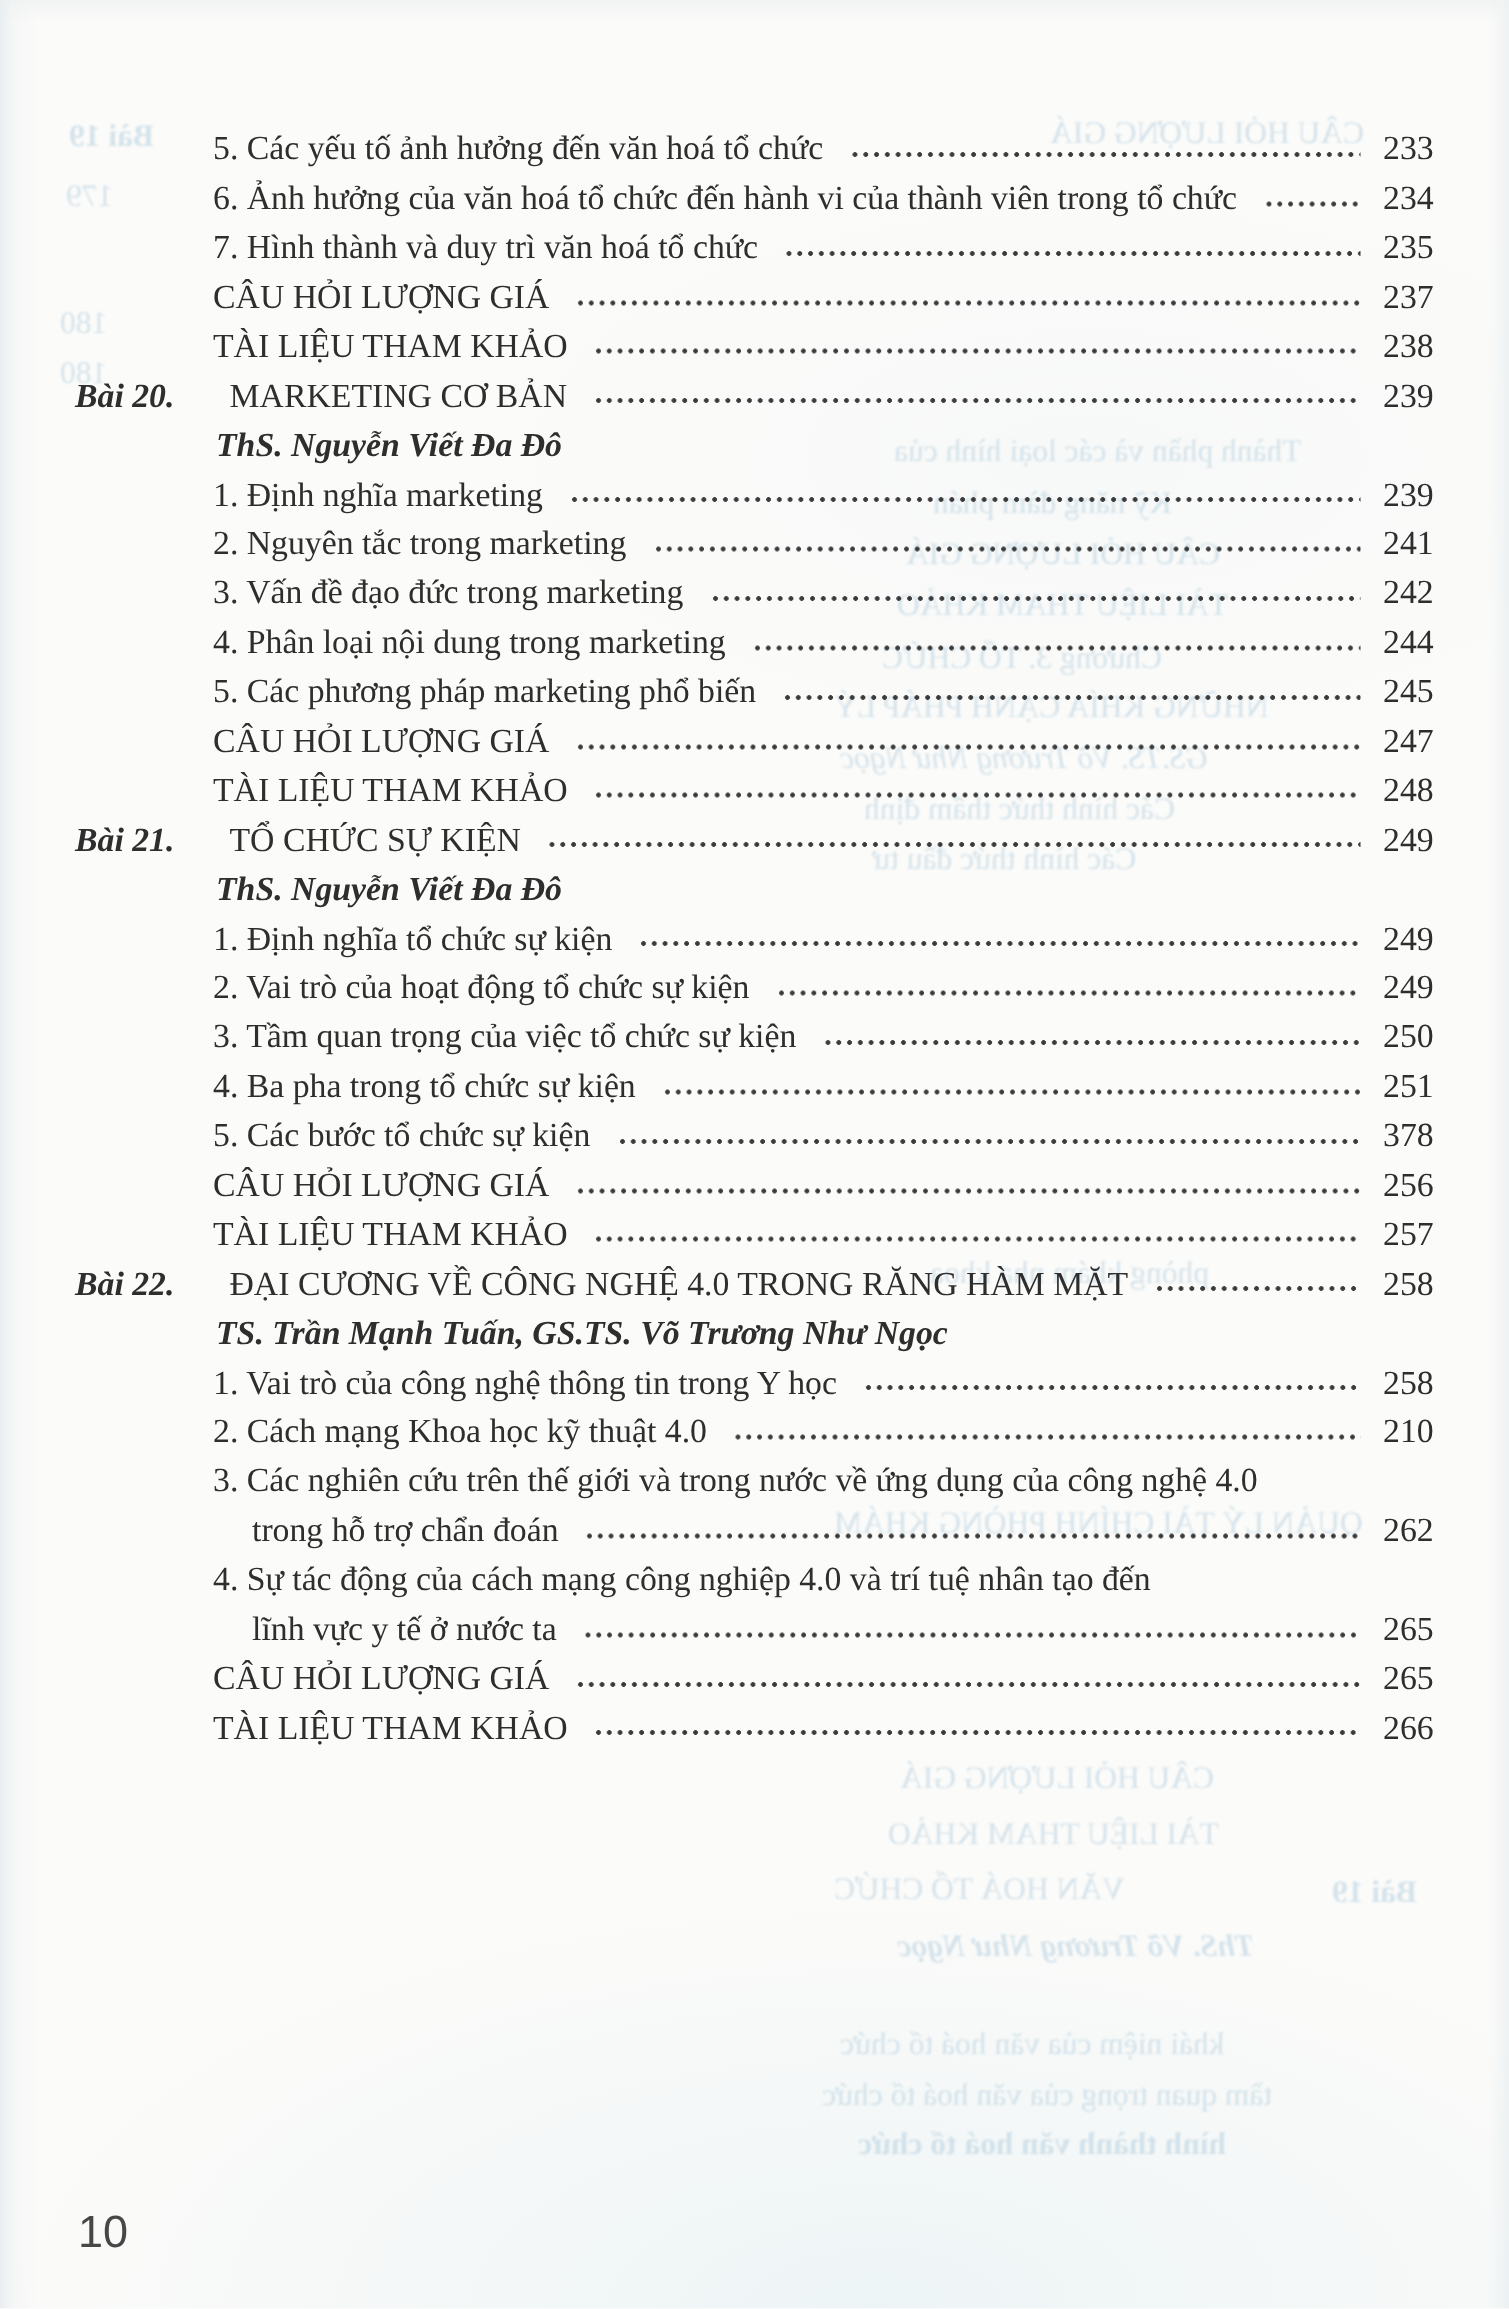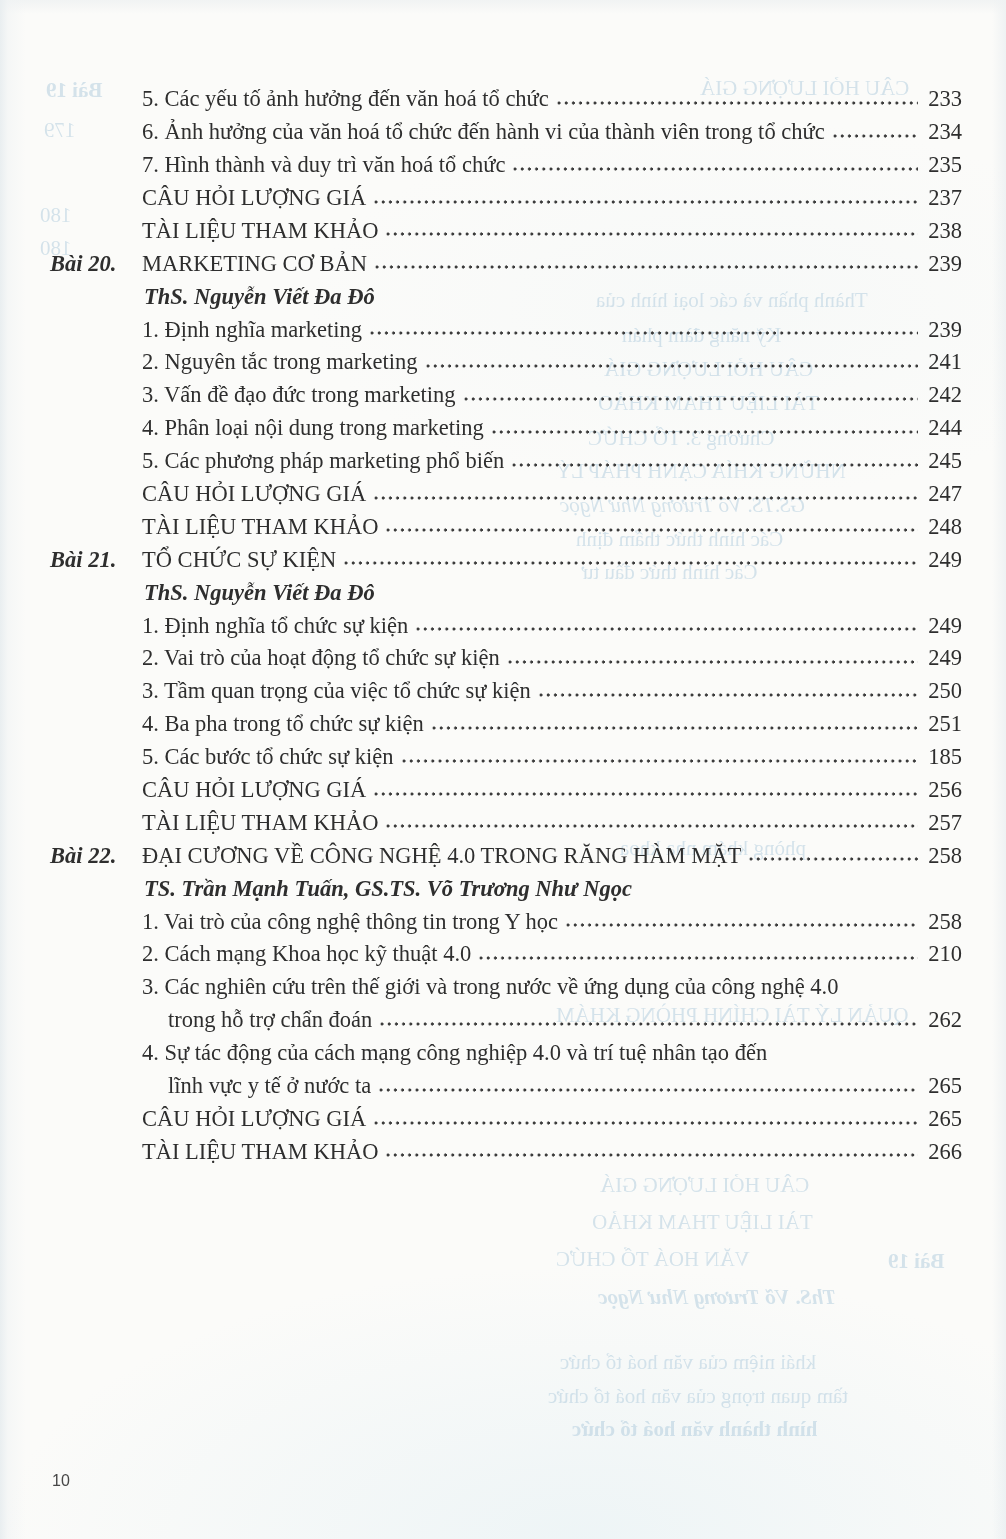--- a/index.html
+++ b/index.html
@@ -14,49 +14,49 @@
     background:
       radial-gradient(900px 420px at 58% 100%, rgba(199,226,238,.26), rgba(199,226,238,0) 65%),
       radial-gradient(700px 320px at 72% 20%, rgba(210,230,240,.10), rgba(210,230,240,0) 60%),
       linear-gradient(90deg,#e9eef0 0,rgba(240,243,244,.55) 8px,rgba(252,252,251,0) 26px),
       linear-gradient(270deg,#eff2f3 0,rgba(252,252,251,0) 14px),
       linear-gradient(180deg,#f1f3f3 0,rgba(252,252,251,0) 14px),
       var(--paper);
   }
   
   .toc{position:absolute;left:50px;top:78px;width:918px;font-size:22.5px;}
-  .row{display:flex;align-items:flex-end;height:32.9px;white-space:nowrap;}
+  .row{display:flex;align-items:flex-end;height:32.9px;white-space:nowrap;gap:11px;}
   .row .text{line-height:1.05;flex:0 0 auto;}
   .row.item .text-wrap, .row.item{padding-left:92px;}
   .row.item-first{padding-left:92px;}
   .row.item-cont{padding-left:118px;}
   .row.author{padding-left:94px;align-items:flex-end;}
   .row.chapter{padding-left:0;}
   .label{flex:0 0 92px;font-weight:bold;line-height:1.05;font-style:italic;}
   .row.author .text{font-weight:bold;font-style:italic;}
   .dots{
     flex:1 1 auto;height:10px;margin:0 4px 3px 7px;
     background-image:radial-gradient(circle at 3px 5px,var(--dots) 1.35px,rgba(0,0,0,0) 1.8px);
     background-size:7.2px 10px;background-repeat:repeat-x;
   }
-  .pg{flex:0 0 auto;min-width:46px;text-align:center;line-height:1.05;}
+  .pg{flex:0 0 auto;min-width:46px;text-align:left;line-height:1.05;}
   
   #bleed{position:absolute;inset:0;pointer-events:none;}
   #bleed .bleed{
     position:absolute;display:inline-block;transform:scaleX(-1);
     color:var(--bleed);opacity:.55;filter:blur(.6px);
     font-size:21px;white-space:nowrap;line-height:1;
   }
   #bleed .bleed.b{font-weight:bold;}
   #bleed .bleed.i{font-style:italic;}
   
   .footer-num{
     position:absolute;left:52px;top:1472px;
     font-family:"Liberation Sans","DejaVu Sans",sans-serif;
-    font-size:16px;color:#474747;
+    font-size:30px;color:#474747;
   }
 </style>
 </head>
 <body>
 
 <div class="page">
   <div id="bleed">
       <span class="bleed b" style="left: 46px; top: 80px;">Bài 19</span>
       <span class="bleed" style="left: 700px; top: 78px;">CÂU HỎI LƯỢNG GIÁ</span>
       <span class="bleed" style="left: 44px; top: 120px;">179</span>
@@ -177,21 +177,21 @@
         <span class="pg">250</span>
       </div>
       <div class="row item">
         <span class="text">4. Ba pha trong tổ chức sự kiện</span>
         <span class="dots"></span>
         <span class="pg">251</span>
       </div>
       <div class="row item">
         <span class="text">5. Các bước tổ chức sự kiện</span>
         <span class="dots"></span>
-        <span class="pg">185</span>
+        <span class="pg">378</span>
       </div>
       <div class="row item">
         <span class="text">CÂU HỎI LƯỢNG GIÁ</span>
         <span class="dots"></span>
         <span class="pg">256</span>
       </div>
       <div class="row item">
         <span class="text">TÀI LIỆU THAM KHẢO</span>
         <span class="dots"></span>
         <span class="pg">257</span>

